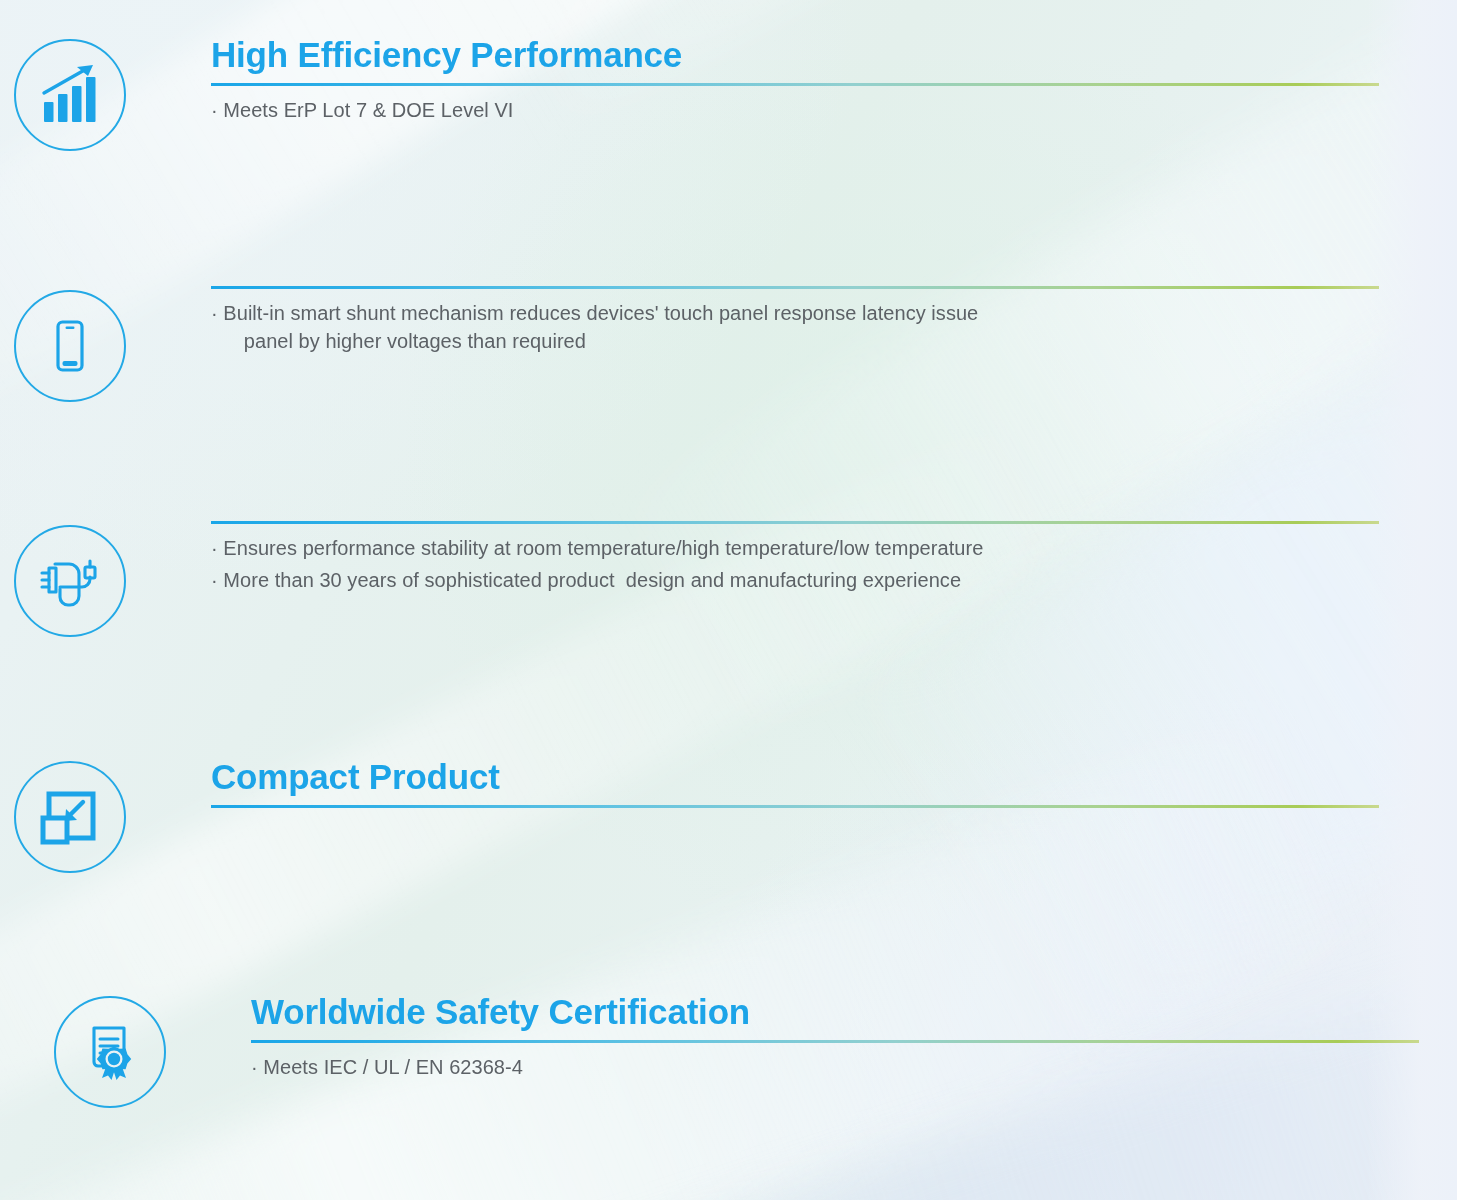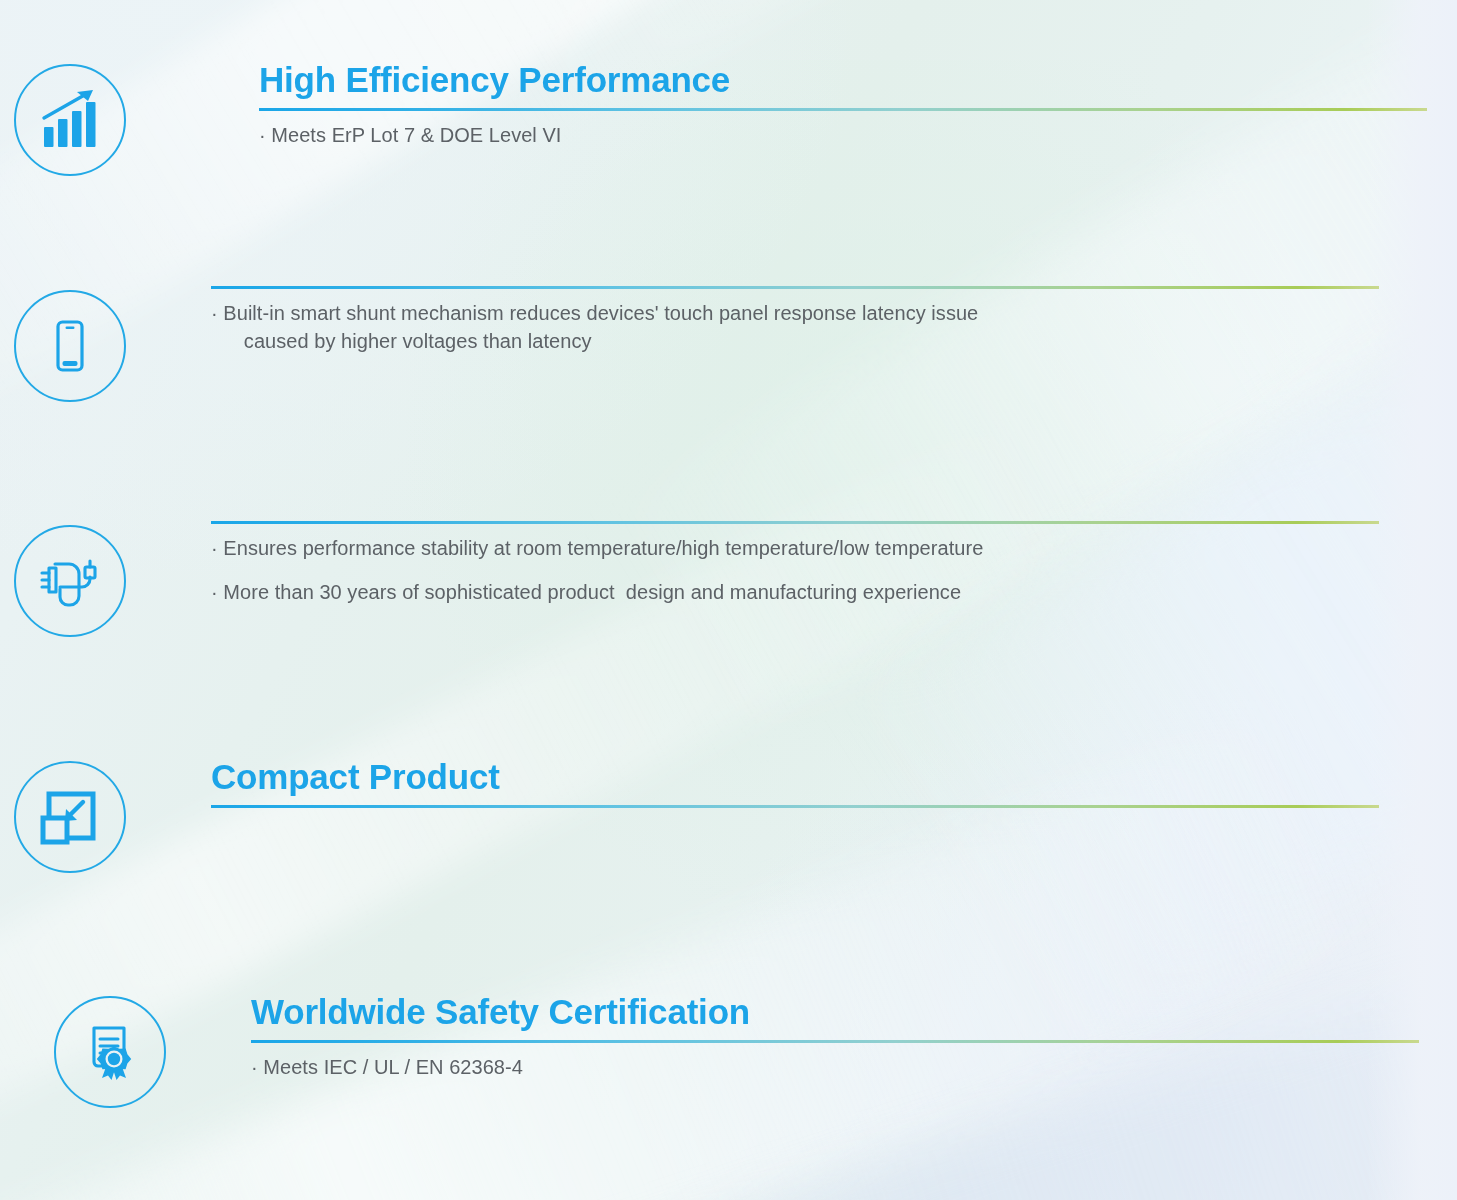--- a/index.html
+++ b/index.html
@@ -193,21 +193,21 @@
   }
   .bullet {
     color: #5c6166;
     font-size: 20px;
     line-height: 1.40;
     letter-spacing: 0.05px;
     white-space: pre-wrap;
     text-indent: -16px;
     padding-left: 16px;
   }
-  .bullet + .bullet { margin-top: 16px; }
+  .bullet + .bullet { margin-top: 4px; }
 </style>
 </head>
 <body>
 
 <div id="bg-root">
   <div class="bg-base"></div>
   <div class="bg-tint-tl"></div>
   <div class="bg-tint-green"></div>
   <div class="bg-tint-br"></div>
   <div class="streak streak-a"></div>
@@ -215,21 +215,21 @@
   <div class="streak streak-c"></div>
   <div class="streak streak-g"></div>
   <div class="streak streak-d"></div>
   <div class="streak streak-e"></div>
   <div class="streak streak-f"></div>
   <div class="bg-right-col"></div>
 </div>
 
 <div id="content">
 
-  <div class="feature-row" style="top:60px;gap:48px;">
+  <div class="feature-row" style="top:35px;">
     <div class="icon-wrap">
       <div class="icon-circle">
         <svg width="70" height="70" viewBox="0 0 70 70" aria-hidden="true">
           <g fill="#1CA4E8">
             <rect x="9" y="42" width="9.5" height="20" rx="1"></rect>
             <rect x="23" y="34" width="9.5" height="28" rx="1"></rect>
             <rect x="37" y="26" width="9.5" height="36" rx="1"></rect>
             <rect x="51" y="17" width="9.5" height="45" rx="1"></rect>
           </g>
           <g stroke="#1CA4E8" stroke-width="3.4" fill="none" stroke-linecap="round">
@@ -255,21 +255,21 @@
           <rect x="22" y="10" width="24" height="48" rx="4.5" ry="4.5" fill="none" stroke="#1CA4E8" stroke-width="3.2"></rect>
           <rect x="29.5" y="14.5" width="9" height="2.4" rx="1.2" fill="#1CA4E8"></rect>
           <rect x="26.5" y="49" width="15" height="5" rx="2" fill="#1CA4E8"></rect>
         </svg>
       </div>
     </div>
     <div class="text-col">
       <hr class="divider">
       <ul class="bullets">
         <li class="bullet">· Built-in smart shunt mechanism reduces devices' touch panel response latency issue
-   caused by higher voltages than latency</li>
+   panel by higher voltages than required</li>
       </ul>
     </div>
   </div>
 
   <div class="feature-row" style="top:521px;">
     <div class="icon-wrap">
       <div class="icon-circle">
         <svg width="74" height="74" viewBox="0 0 74 74" aria-hidden="true">
           <g fill="none" stroke="#1CA4E8" stroke-width="3.1" stroke-linecap="round" stroke-linejoin="round">
             <path d="M22 20 h14 a10 10 0 0 1 10 10 v22 a9 9 0 0 1 -9 9 h-2 a8 8 0 0 1 -8 -8 v-8"></path>

